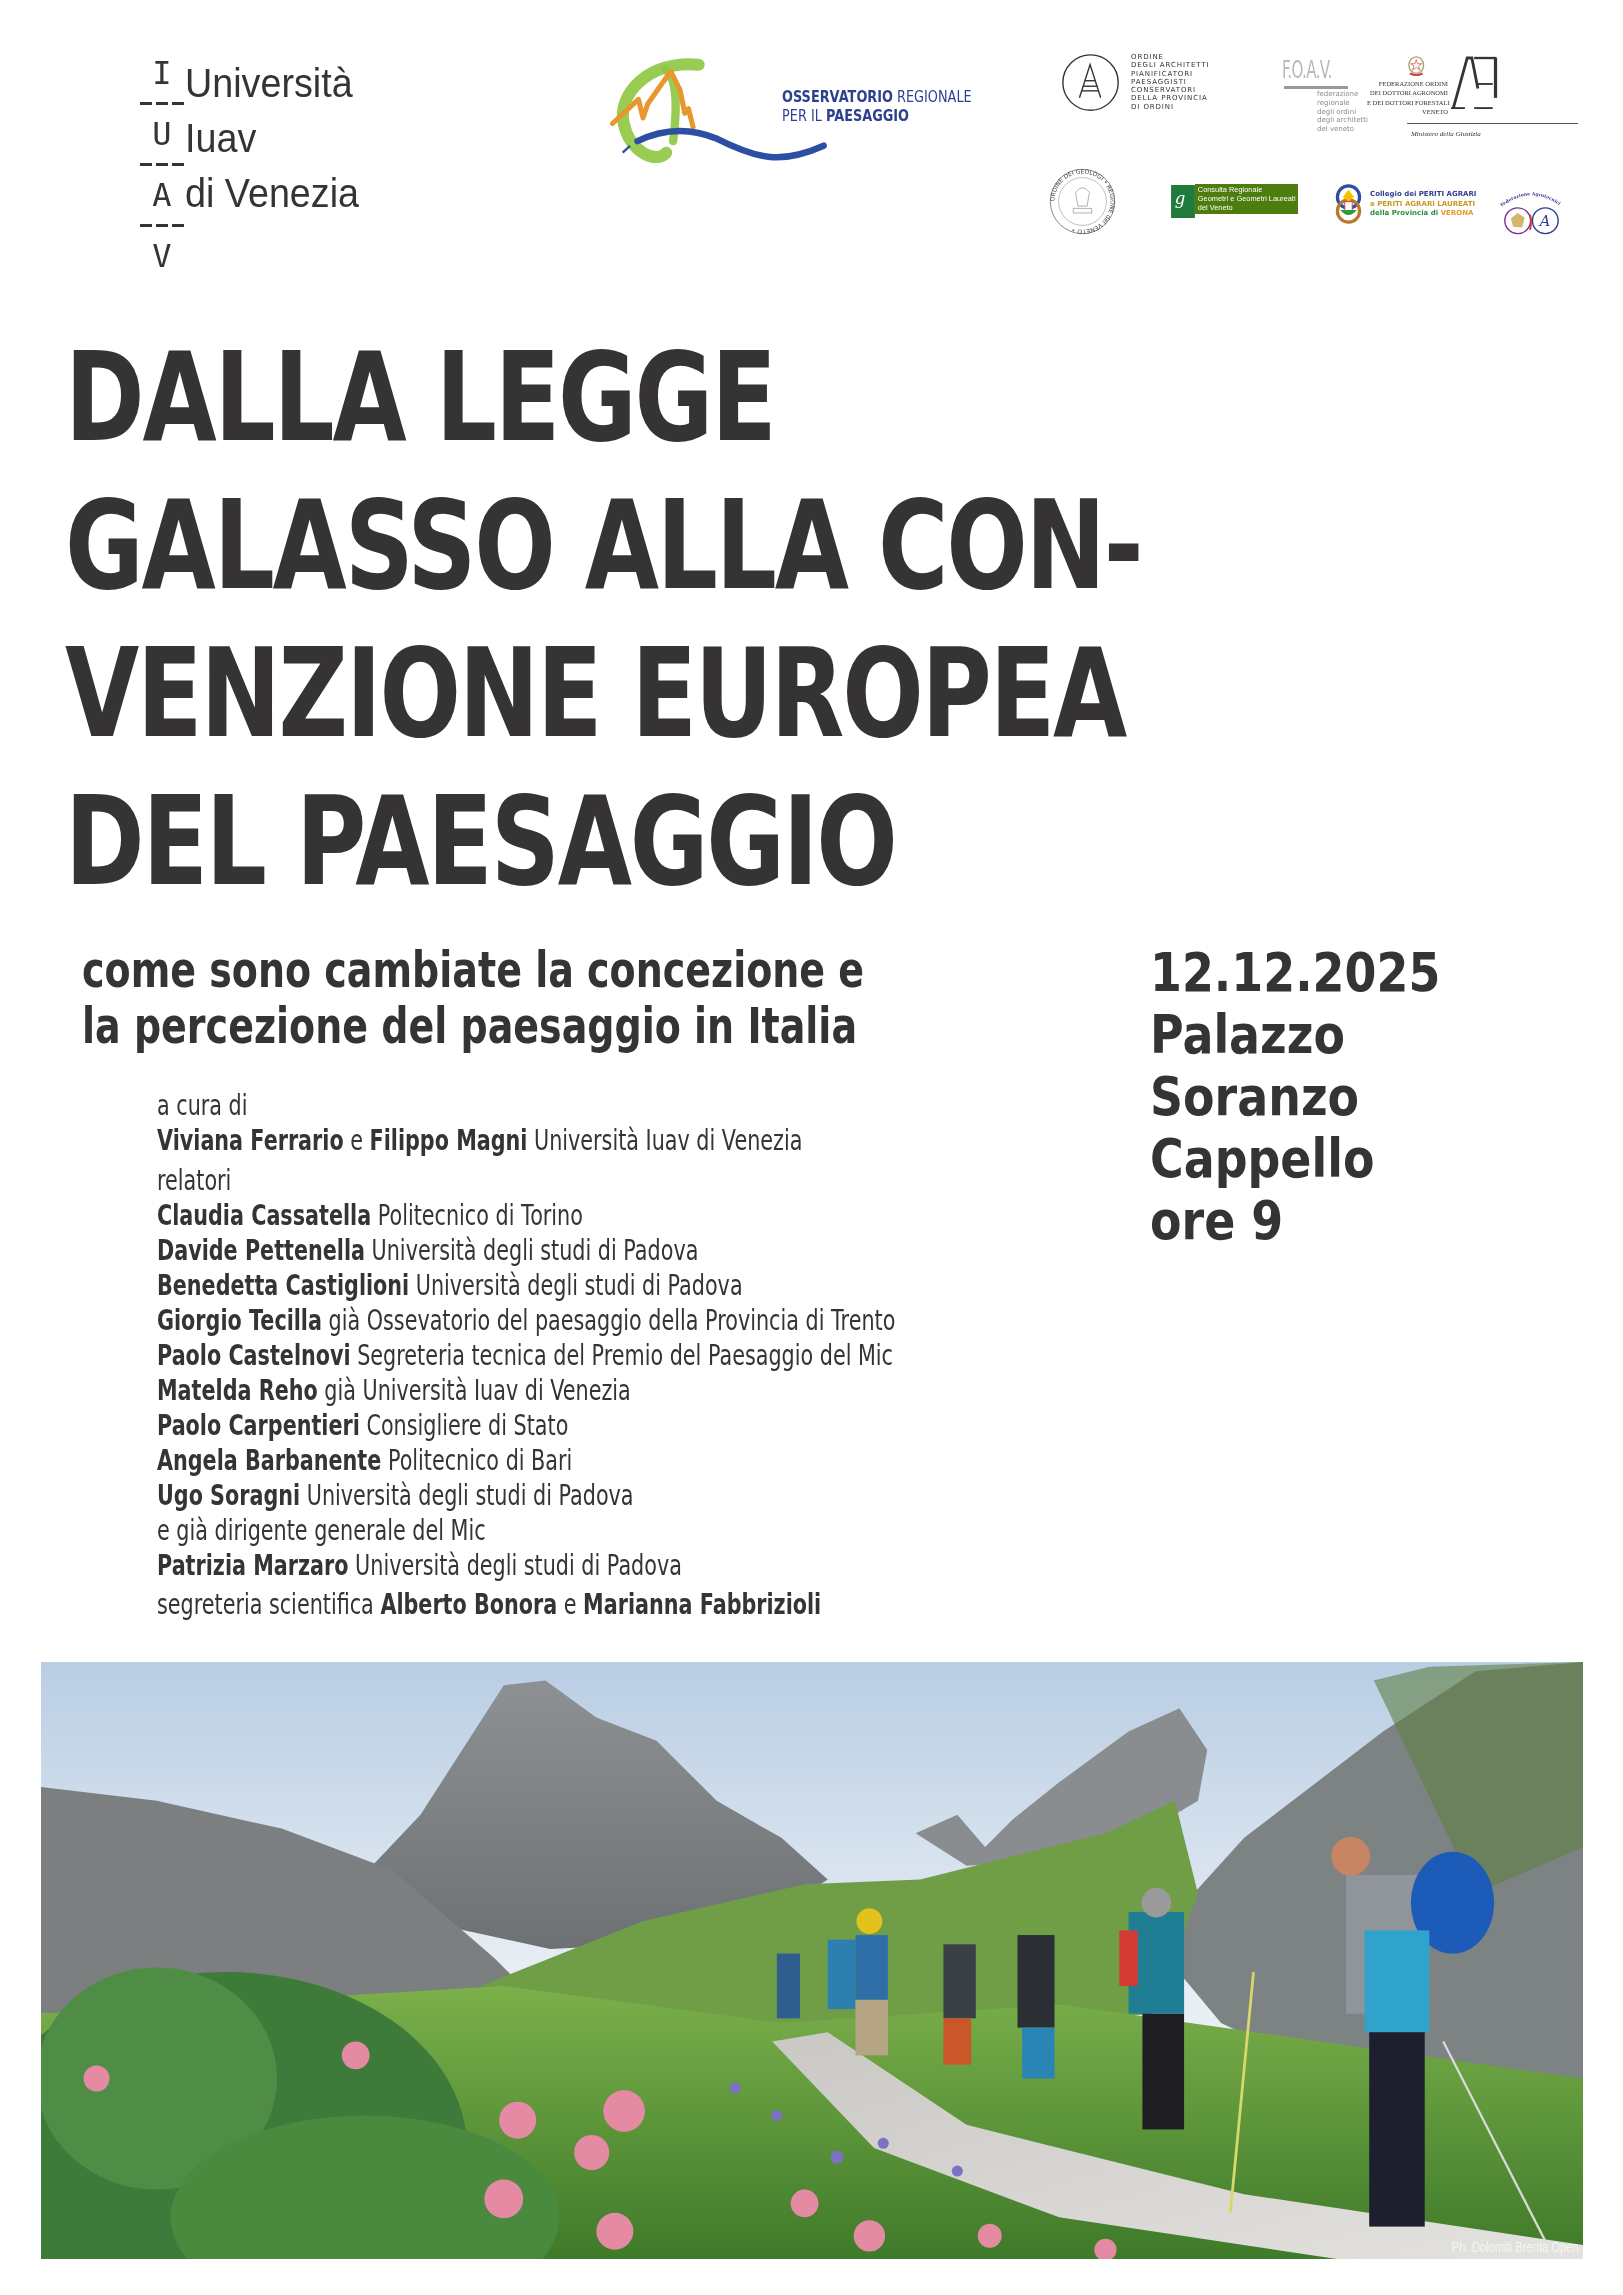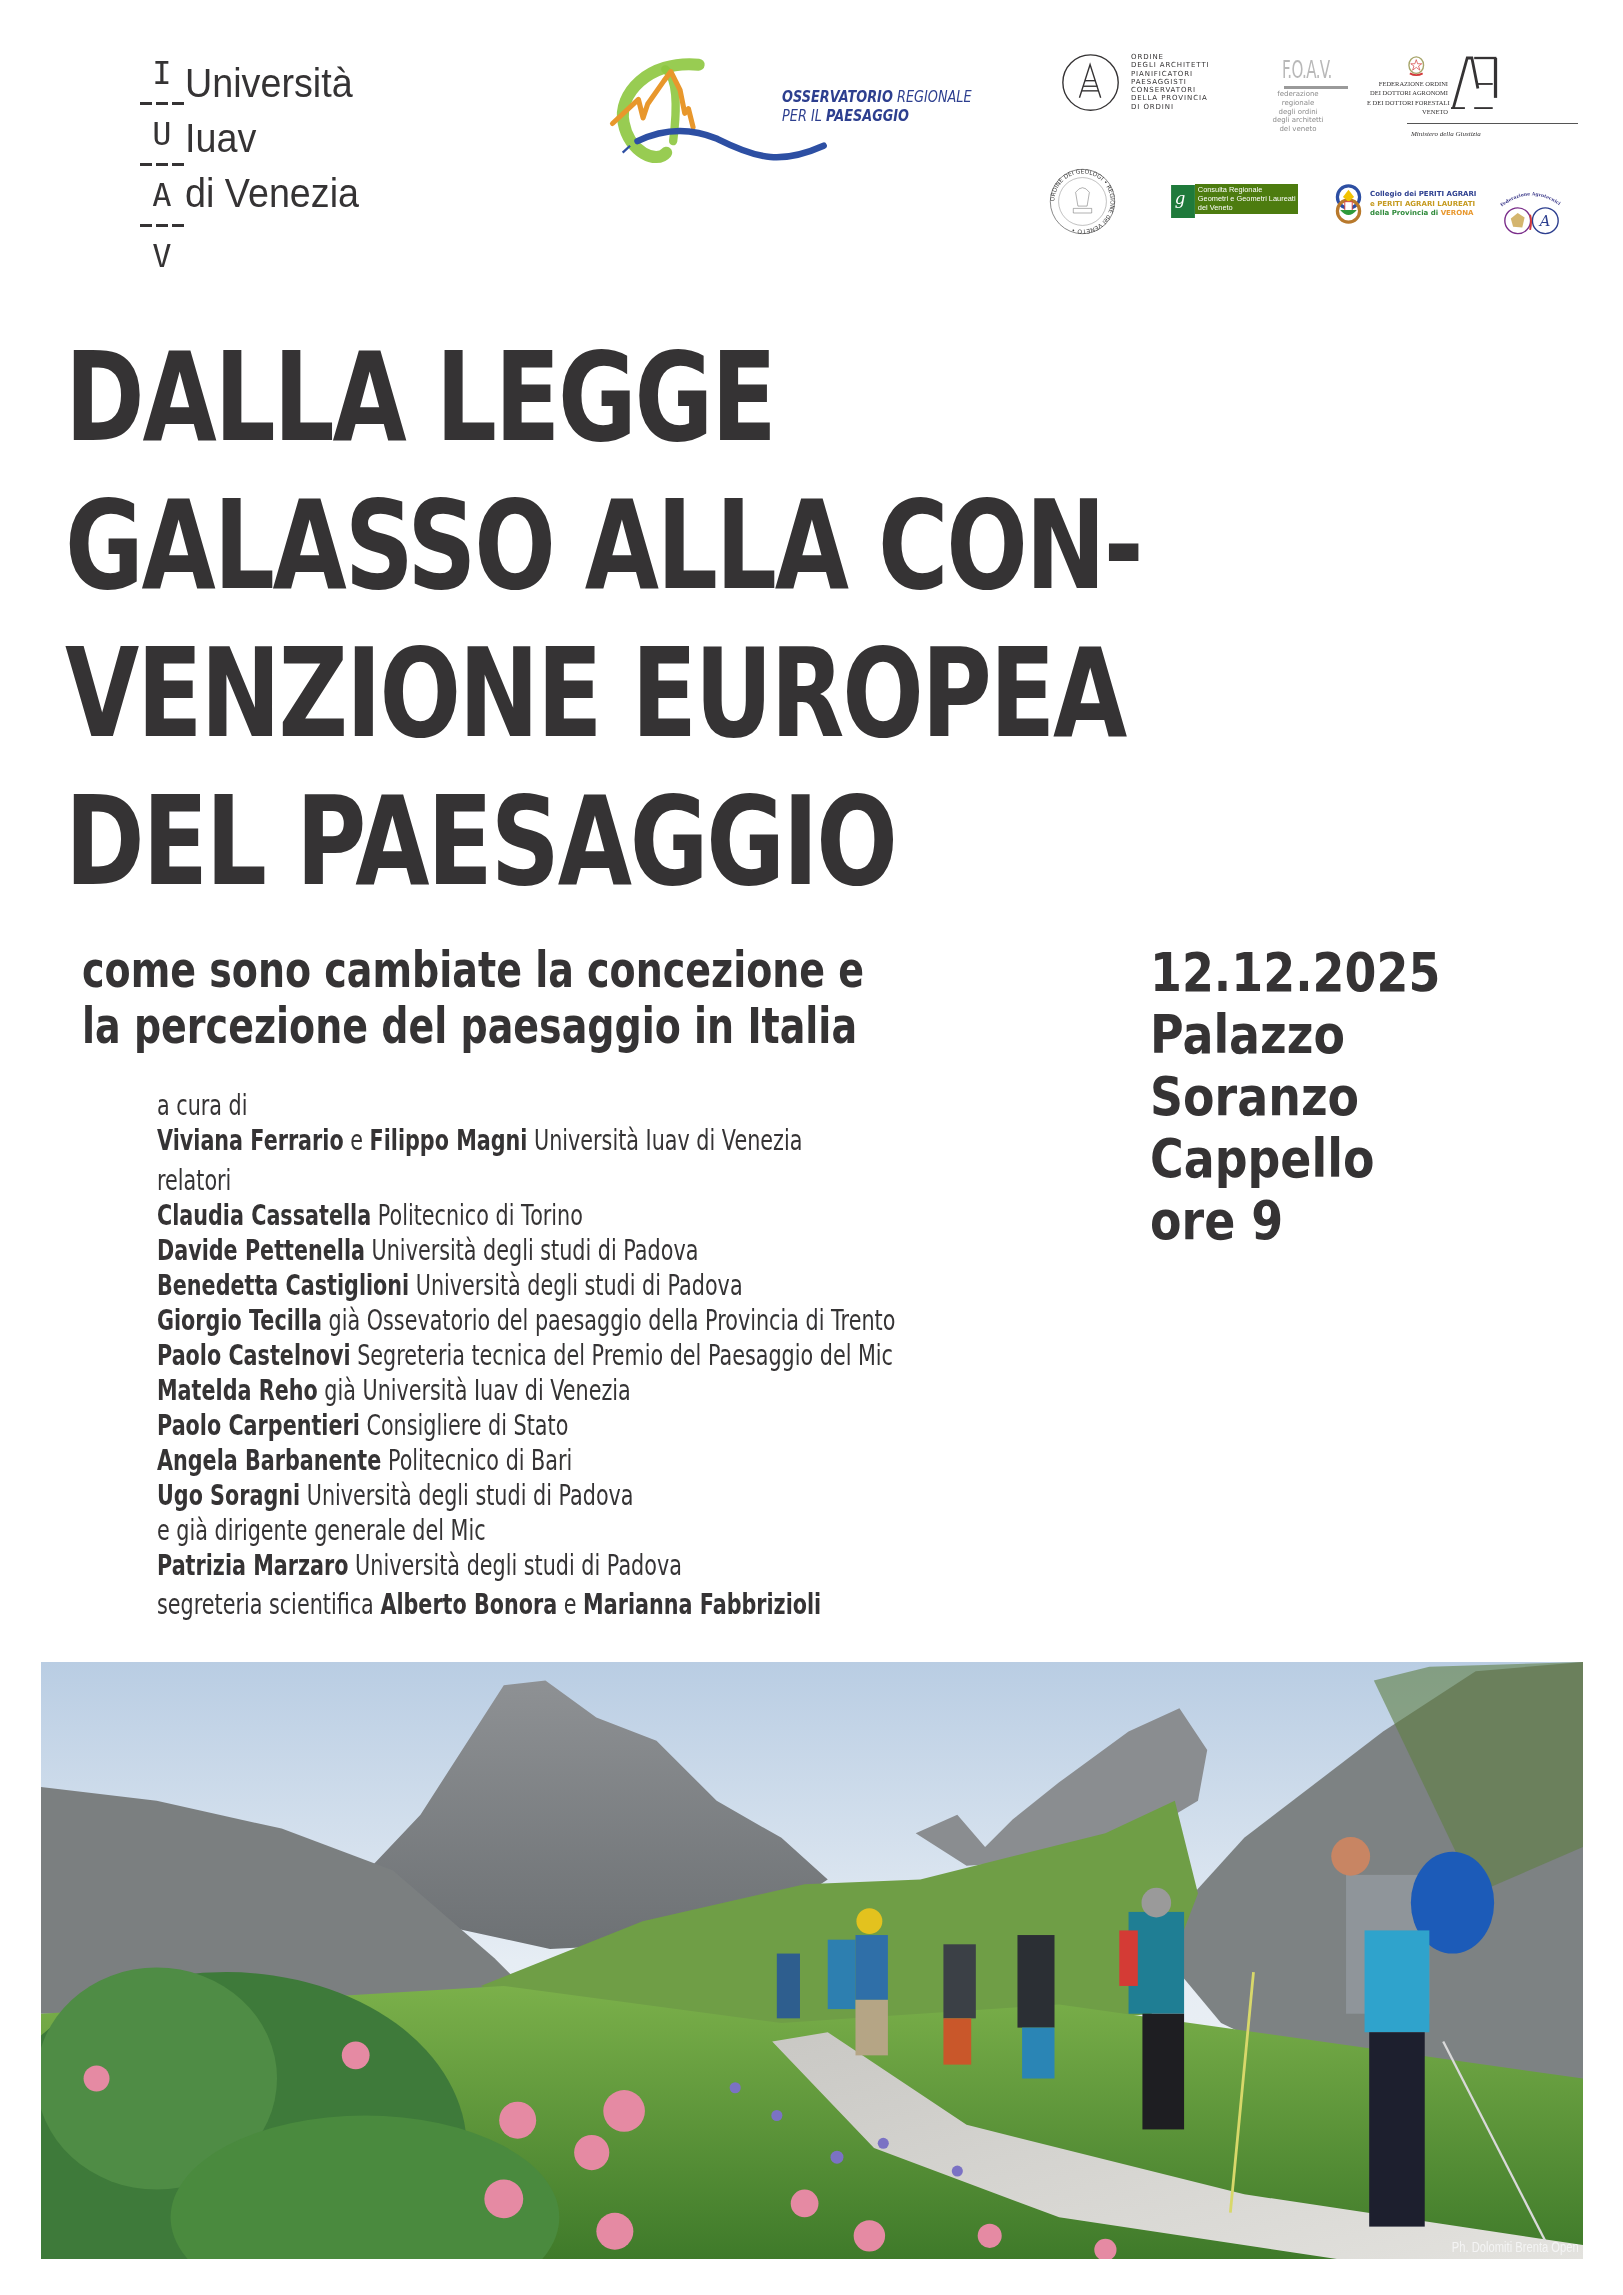--- a/index.html
+++ b/index.html
@@ -9,32 +9,32 @@
   
   .iuav-col { left:134px; top:55px; width:56px; font-family:"DejaVu Sans Mono", monospace; font-size:32px; color:#353334; text-align:center; }
   .iuav-col .letter { height:36px; line-height:36px; display:block; }
   .iuav-col .dash { display:flex; justify-content:space-between; height:25px; align-items:center; padding:0 5.6px; }
   .iuav-col .dash span { width:12px; height:3.7px; background:#353334; display:block; }
   .iuav-text { left:185px; top:56px; font-family:"Liberation Sans", sans-serif; font-size:41px; line-height:55px; color:#353334; }
   .iuav-text div { transform:scaleX(0.92); transform-origin:left; }
 
   
   .oss-logo { left:606px; top:53px; width:440px; height:116px; }
-  .oss-text { left:782px; top:88px; font-family:"DejaVu Sans", sans-serif; font-size:15.7px; line-height:18.5px; color:#2d3f8f;font-style:italic; }
+  .oss-text { left:782px; top:88px; font-family:"DejaVu Sans", sans-serif; font-size:15.7px; line-height:18.5px; color:#2d3f8f; }
   .oss-text b { font-weight:bold; }
   .oss-text .l { transform:scaleX(0.82); transform-origin:left; white-space:nowrap; }
 
   
   .arch-circle { left:1061px; top:53px; }
   .arch-text { left:1131px; top:53px; font-family:"DejaVu Sans", sans-serif; font-size:7px; line-height:8.3px; letter-spacing:0.9px; color:#353334; white-space:nowrap; }
 
   
   .foav-head { left:1282px; top:56px; font-family:"DejaVu Sans Condensed","DejaVu Sans", sans-serif; font-size:24px; color:#b8b8b8; letter-spacing:-0.9px; transform:scaleX(0.7); transform-origin:left; }
   .foav-rule { left:1284px; top:86px; width:64px; height:2.8px; background:#9a9a9a; }
-  .foav-text { left:1262px; top:90px; width:72px; text-align:center; font-size:7px; line-height:8.8px; color:#8c8c8c; }
+  .foav-text { left:1317px; top:90px; width:72px; text-align:left; font-size:7px; line-height:8.8px; color:#8c8c8c; }
 
   
   .agro-emblem { left:1407px; top:56px; }
   .agro-text { left:1367px; top:79px; width:81px; text-align:right; font-family:"Liberation Serif", serif; font-size:6.5px; line-height:9.3px; color:#353334; white-space:nowrap; }
   .agro-af { left:1451px; top:56px; }
   .agro-rule { left:1407px; top:123px; width:171px; height:0.9px; background:#555; }
   .agro-min { left:1411px; top:130px; font-family:Liberation Serif, serif; font-style:italic; font-size:7px; color:#353334; }
 
   
   .geo-seal { left:1048px; top:167px; }

